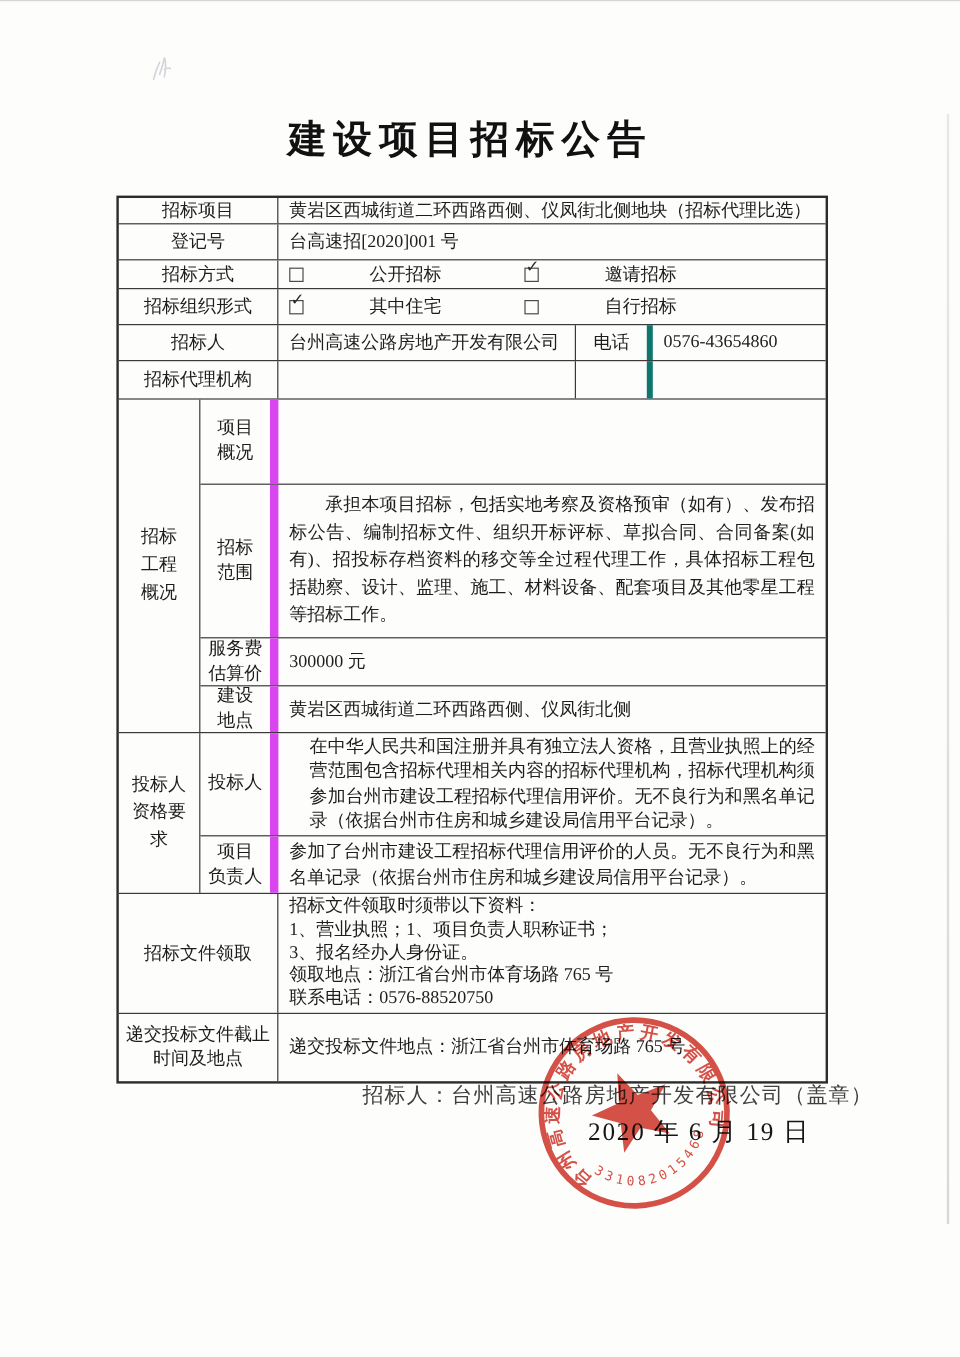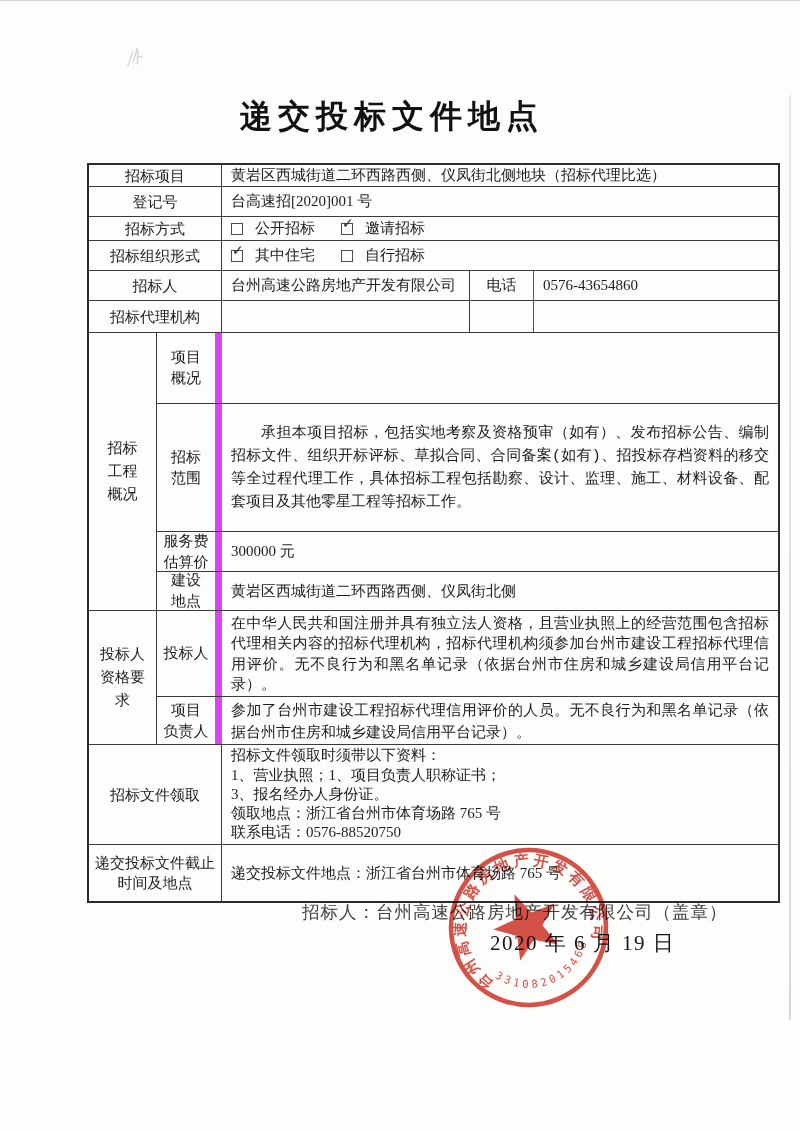--- a/index.html
+++ b/index.html
@@ -11,48 +11,48 @@
   .scan-top-edge{position:absolute;top:0;left:0;width:100%;height:1px;background:#b5b5b5;opacity:.55;}
   .scan-right-edge{position:absolute;top:95px;left:789px;width:2px;height:925px;background:linear-gradient(#e2e2e2,#cfcfcf);opacity:.8;}
   .pencil-mark{position:absolute;left:116px;top:36px;opacity:.5;}
 
   .doc-title{
     position:absolute;top:95px;left:0;width:784px;text-align:center;
     font-size:32px;font-weight:bold;letter-spacing:6px;color:#111;
   }
 
   .doc-table{
-    position:absolute;left:87px;top:163px;width:693px;
+    position:absolute;left:97px;top:163px;width:593px;
     border:2px solid #2c2c2c;font-size:15px;box-sizing:border-box;
     background:transparent;
   }
   .doc-table *{box-sizing:border-box;}
   .tr{display:flex;border-top:1px solid #3a3a3a;}
   .tr.first{border-top:none;}
   .th{
     flex:0 0 133px;border-right:1px solid #3a3a3a;
     display:flex;align-items:center;justify-content:center;
     text-align:center;white-space:pre-line;line-height:20px;padding:0 2px;
   }
   .td{flex:1;display:flex;align-items:center;padding:0 9px;}
   .h21{height:21px}.h30{height:30px}.h24{height:24px}.h32{height:32px}
   .h40{height:40px}.h39{height:39px}.h57{height:57px}.h100{height:100px}
 
   
-  .optrow{display:flex;align-items:center;}
+  .optrow{display:flex;align-items:center;gap:43px;}
   .checkbox{width:12px;height:12px;border:1px solid #4b4b4b;position:relative;flex:0 0 auto;margin-right:12px;background:rgba(255,255,255,.2);}
   .checkbox .mark{
     position:absolute;left:0px;top:-8px;font-size:14px;font-weight:bold;
     font-family:"DejaVu Sans",sans-serif;color:#2b2b2b;line-height:14px;
   }
   .optlabel{margin-right:26px;}
 
   
   .cell-v{flex:0 0 248px;border-right:1px solid #3a3a3a;display:flex;align-items:center;padding:0 9px;}
-  .cell-pl{flex:0 0 64px;border-right:1px solid #0f766e;display:flex;align-items:center;justify-content:center;}
+  .cell-pl{flex:0 0 64px;border-right:5px solid #0f766e;display:flex;align-items:center;justify-content:center;}
   .cell-pv{flex:1;display:flex;align-items:center;padding:0 9px;}
 
   
   .group{display:flex;border-top:1px solid #3a3a3a;}
   .gth{
     flex:0 0 68px;border-right:1px solid #3a3a3a;
     display:flex;align-items:center;justify-content:center;text-align:center;
     white-space:pre-line;line-height:23px;
   }
   .gbody{flex:1;display:flex;flex-direction:column;}
@@ -62,22 +62,22 @@
     flex:0 0 65px;border-right:7px solid #d946ef;
     display:flex;align-items:center;justify-content:center;text-align:center;
     white-space:pre-line;line-height:21px;padding:0 2px;
   }
   .gtd{flex:1;display:flex;align-items:center;padding:1px 9px;}
   .h70{height:70px}.h128{height:128px}.h85{height:85px}.h48{height:48px}
 
   .para{width:100%;text-align:justify;}
   .para.indent{text-indent:2em;}
   .lh20{line-height:20px;}
-  .lh23{line-height:23px;font-family:Liberation Mono, monospace;}
-  .lh21{line-height:20.5px;}
+  .lh23{line-height:23px;}
+  .lh21{line-height:20.5px;margin-left:17px;}
   .lh22{line-height:22px;}
   .lines{width:100%;line-height:19.3px;}
   .lines div{white-space:nowrap;}
 
   .footer-signer{position:absolute;left:302px;top:900px;font-size:17.5px;letter-spacing:1px;color:#404040;}
   .footer-date{position:absolute;left:490px;top:929px;font-size:21px;letter-spacing:1.5px;color:#161616;}
 
   .seal{position:absolute;left:446px;top:845px;width:165px;height:165px;mix-blend-mode:multiply;opacity:.88;}
 </style>
 </head>
@@ -85,21 +85,21 @@
 
 <div class="page">
 
   <div class="scan-top-edge"></div>
   <div class="scan-right-edge"></div>
 
   <svg class="pencil-mark" width="40" height="40" viewBox="0 0 40 40">
     <path d="M12 30 Q14 22 17 16 M17 26 Q20 18 21 12 Q23 18 21 28 M21 22 Q24 20 26 21" stroke="#a9aeba" stroke-width="1.4" fill="none" stroke-linecap="round"></path>
   </svg>
 
-  <div class="doc-title">递交投标文件地点</div>
+  <div class="doc-title">建设项目招标公告</div>
 
   <div class="doc-table">
 
     <div class="tr first h21">
       <div class="th">招标项目</div>
       <div class="td">黄岩区西城街道二环西路西侧、仪凤街北侧地块（招标代理比选）</div>
     </div>
 
     <div class="tr h30">
       <div class="th">登记号</div>

